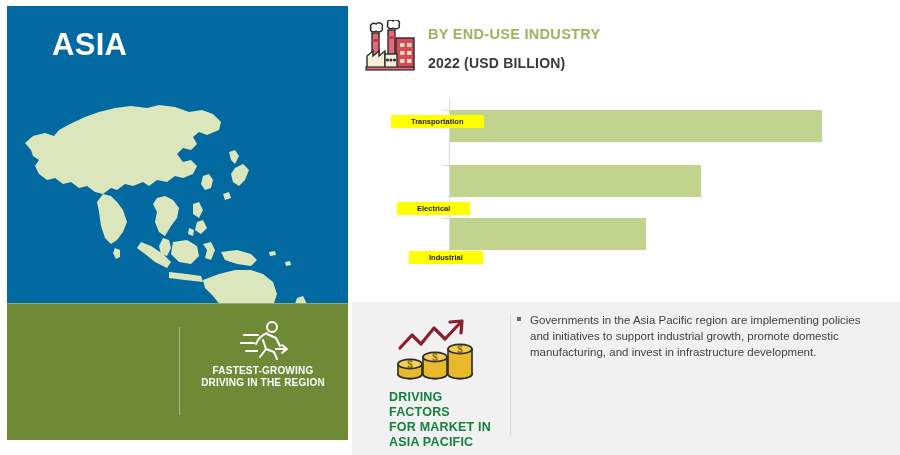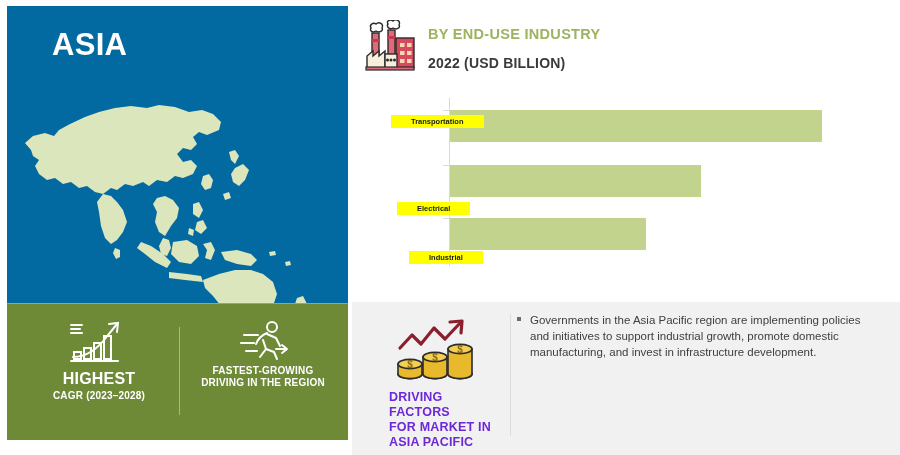--- a/index.html
+++ b/index.html
@@ -182,21 +182,21 @@
   .factors-left {
     position: absolute;
     left: 20px;
     top: 12px;
     width: 125px;
     text-align: center;
   }
   .coins-icon { height: 72px; display: flex; align-items: center; justify-content: center; }
   .coins-icon svg { display: block; }
   .factors-label {
-    color: #6d28d9;
+    color: #15803d;
     font-size: 12.5px;
     font-weight: bold;
     line-height: 15px;
     margin-top: 4px;
     text-align: left;
     padding-left: 17px;
     letter-spacing: 0.2px;
   }
   .bullets {
     position: absolute;
@@ -283,42 +283,20 @@
           <path d="M262 150 L268 149 L269 153 L263 154 Z"></path>
           <path d="M278 160 L283 159 L284 163 L279 164 Z"></path>
         </g>
       </svg>
     </div>
 
     <div class="stats-strip">
       <div class="stats-sep-top"></div>
       <div class="stat-divider"></div>
 
-      <div class="stat stat-left">
-        <div class="stat-icon">
-          <svg width="62" height="44" viewBox="0 0 62 44" xmlns="http://www.w3.org/2000/svg">
-            <g stroke="#ffffff" stroke-width="2" fill="none" stroke-linecap="round">
-              <path d="M5 38 C18 38 30 30 40 16 L49 5"></path>
-              <path d="M41 5 L50 4 L49 13"></path>
-              <line x1="3" y1="6" x2="14" y2="6"></line>
-              <line x1="3" y1="10" x2="12" y2="10"></line>
-              <line x1="3" y1="14" x2="14" y2="14"></line>
-              <line x1="3" y1="42" x2="50" y2="42"></line>
-            </g>
-            <g fill="none" stroke="#ffffff" stroke-width="2">
-              <rect x="6" y="33" width="7" height="7"></rect>
-              <rect x="16" y="29" width="7" height="11"></rect>
-              <rect x="26" y="24" width="7" height="16"></rect>
-              <rect x="36" y="17" width="7" height="23"></rect>
-            </g>
-          </svg>
-        </div>
-        <div class="stat-value">HIGHEST</div>
-        <div class="stat-sub">CAGR (2023–2028)</div>
-      </div>
 
       <div class="stat stat-right">
         <div class="stat-icon">
           <svg width="54" height="44" viewBox="0 0 54 44" xmlns="http://www.w3.org/2000/svg">
             <g stroke="#ffffff" stroke-width="2" fill="none" stroke-linecap="round" stroke-linejoin="round">
               <circle cx="36" cy="8" r="5"></circle>
               <path d="M31 14 C26 16 22 20 20 25"></path>
               <path d="M31 15 L40 19 L44 27"></path>
               <path d="M27 21 L30 30 L24 38"></path>
               <path d="M30 30 L38 33 L41 40"></path>

